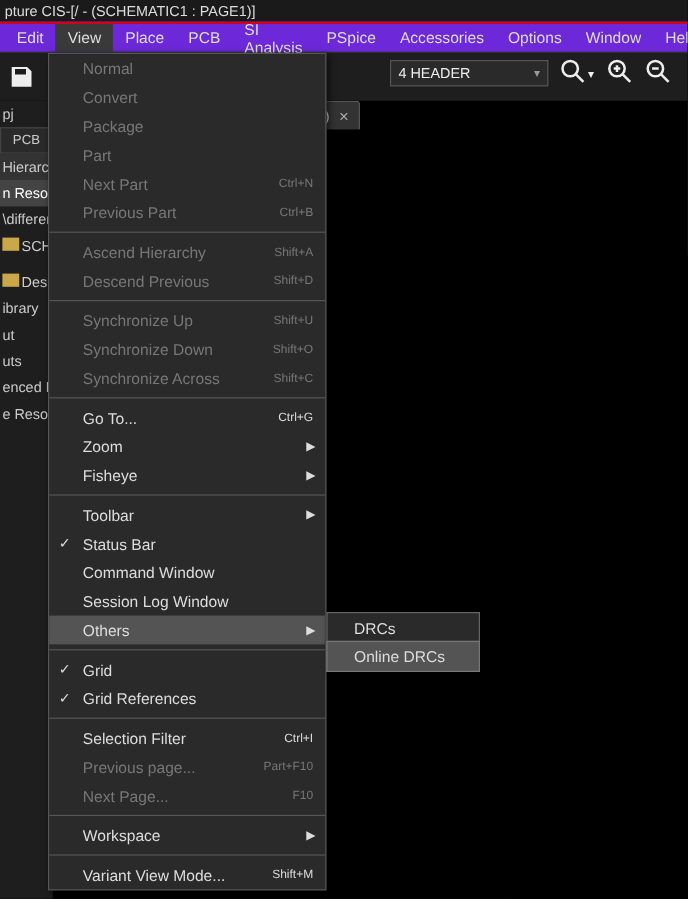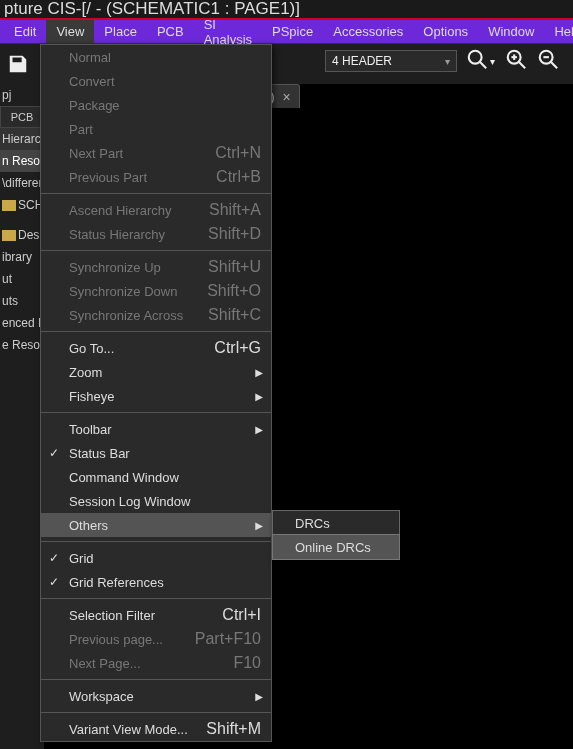--- a/index.html
+++ b/index.html
@@ -11,21 +11,21 @@
     font-size: 13px;
     color: #ccc;
     overflow: hidden;
     position: relative;
   }
   .titlebar {
     height: 18px;
     background: #1a1a1a;
     color: #ddd;
     padding-left: 4px;
-    font-size: 17px;
+    font-size: 12px;
     line-height: 18px;
     white-space: nowrap;
   }
   .menubar {
     display: flex;
     background: #6d28d9;
     border-top: 2px solid #d00020;
     border-bottom: 1px solid #333;
     height: 26px;
     align-items: center;
@@ -129,21 +129,20 @@
     overflow: hidden;
   }
   .left-panel .hdr {
     background: #2a2a2a;
     border: 1px solid #444;
     text-align: center;
     font-size: 11px;
   }
   .folder-row {
     display: flex;
-    align-items: center;
     gap: 2px;
   }
   .folder-icon {
     width: 14px; height: 11px;
     background: #caa84a;
     flex-shrink: 0;
   }
   .menu {
     position: absolute;
     top: 44px;
@@ -162,21 +161,21 @@
     font-size: 13px;
     color: #ddd;
     position: relative;
   }
   .menu .mi.disabled { color: #777; }
   .menu .mi.hover {
     background: #545454;
   }
   .menu .mi .shortcut {
     margin-left: auto;
-    font-size: 16px;
+    font-size: 10px;
     color: inherit;
   }
   .menu .mi .arrow {
     position: absolute;
     right: 8px;
     font-size: 10px;
     color: #ddd;
   }
   .menu .mi .chk {
     position: absolute;
@@ -355,21 +354,21 @@
   <div class="mi disabled">
       <span>Previous Part</span>
       <span class="shortcut">Ctrl+B</span>
     </div>
   <div class="sep"></div>
   <div class="mi disabled">
       <span>Ascend Hierarchy</span>
       <span class="shortcut">Shift+A</span>
     </div>
   <div class="mi disabled">
-      <span>Status Hierarchy</span>
+      <span>Descend Previous</span>
       <span class="shortcut">Shift+D</span>
     </div>
   <div class="sep"></div>
   <div class="mi disabled">
       <span>Synchronize Up</span>
       <span class="shortcut">Shift+U</span>
     </div>
   <div class="mi disabled">
       <span>Synchronize Down</span>
       <span class="shortcut">Shift+O</span>

